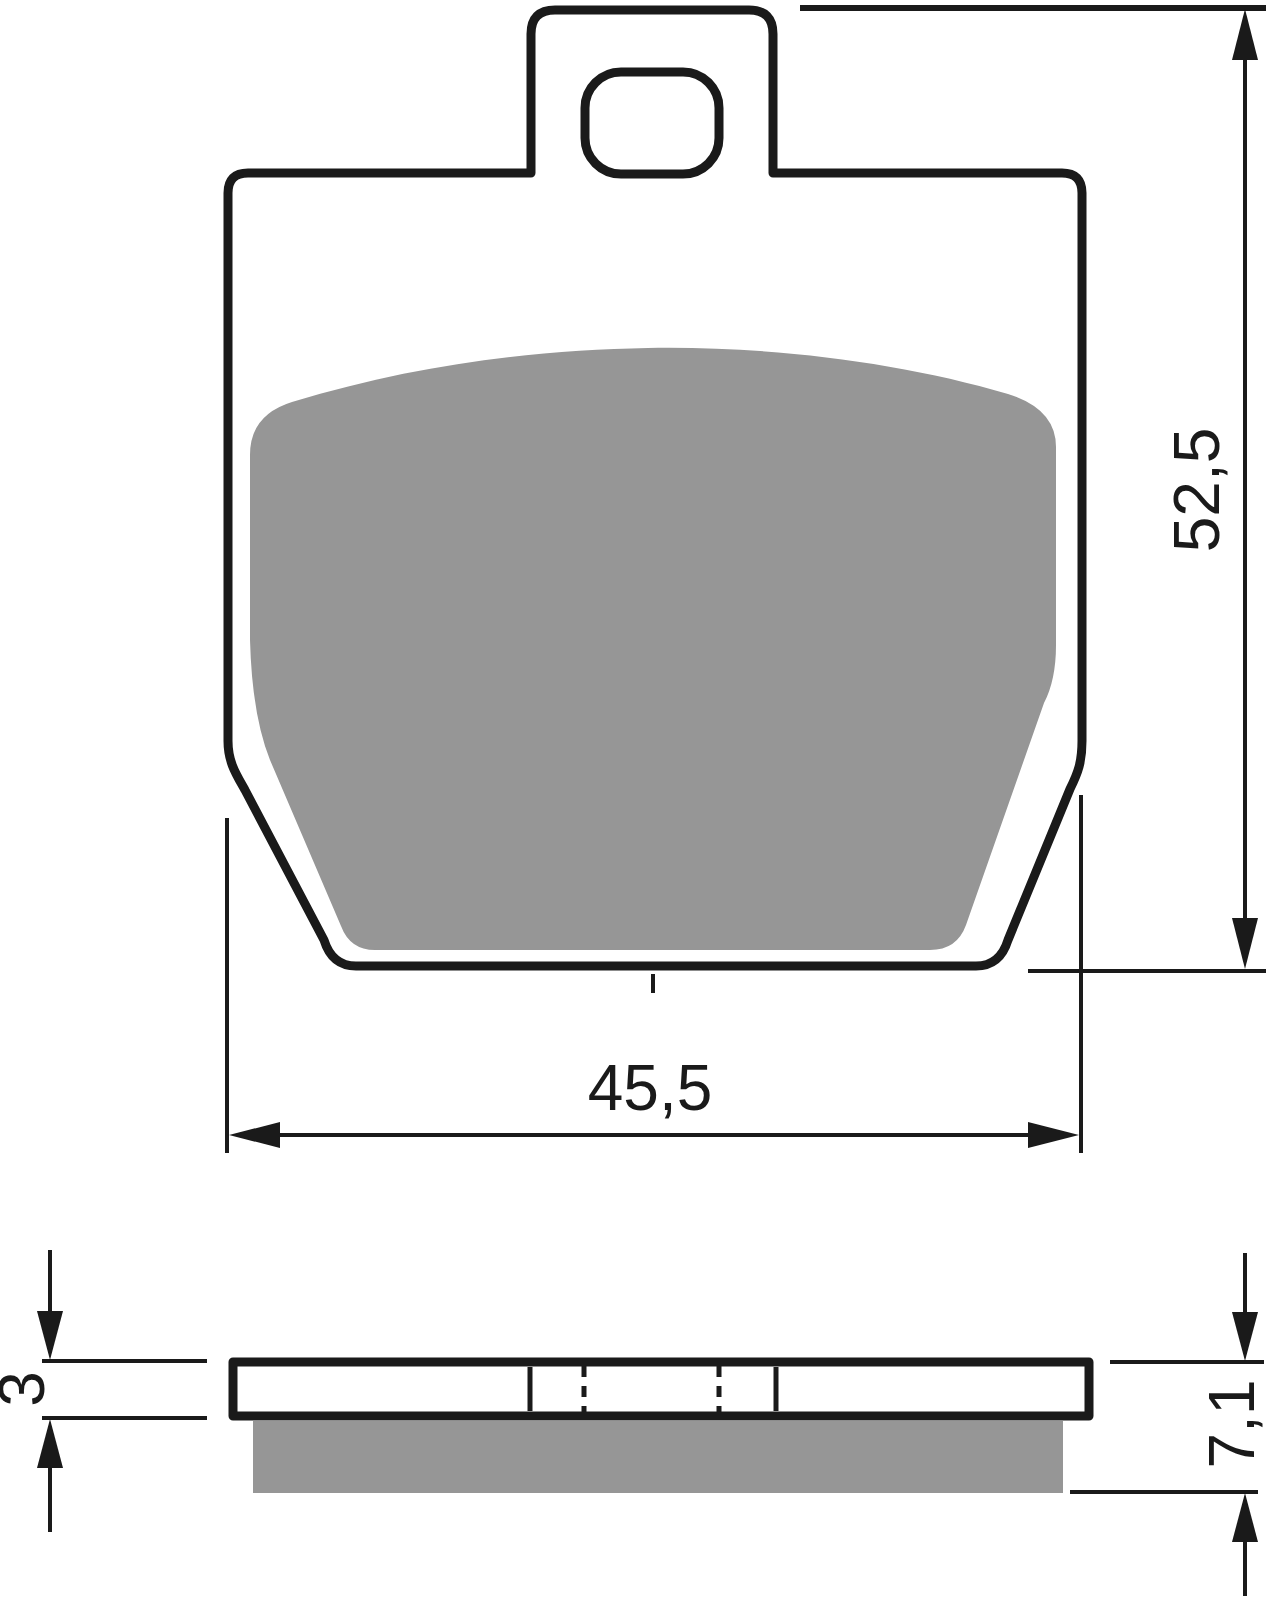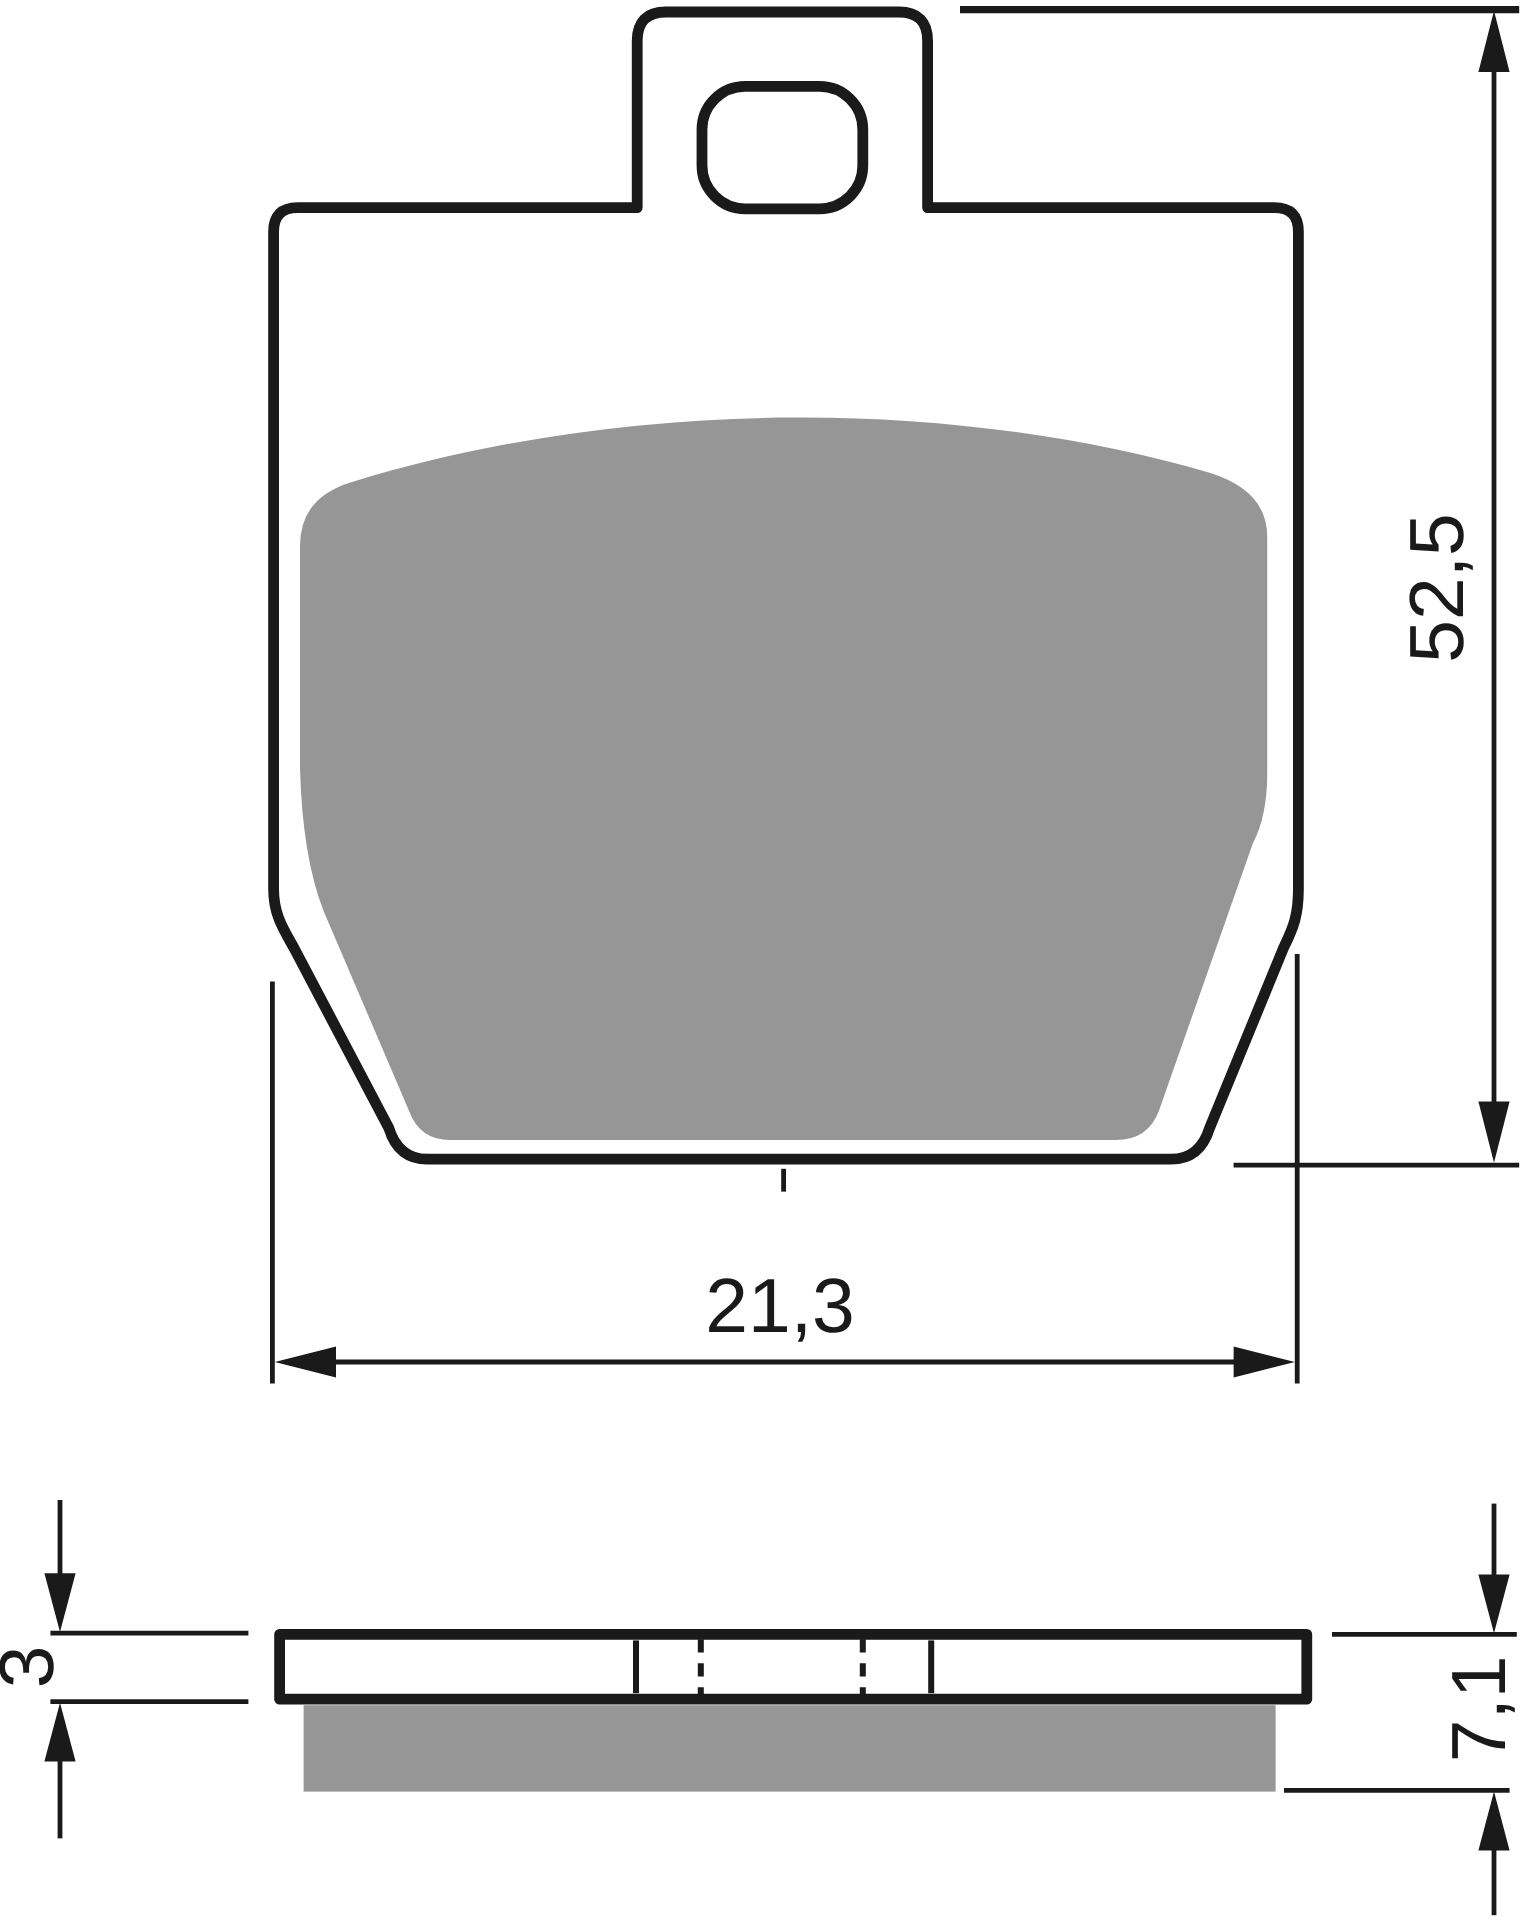--- a/index.html
+++ b/index.html
@@ -124,19 +124,19 @@
       <line class="thin" x1="1070" y1="1492" x2="1258" y2="1492"></line>
       <line class="thin" x1="1245" y1="1253" x2="1245" y2="1317"></line>
       <polygon class="arrow" points="1245,1361 1232,1312 1258,1312"></polygon>
       <line class="thin" x1="1245" y1="1537" x2="1245" y2="1596"></line>
       <polygon class="arrow" points="1245,1493 1232,1542 1258,1542"></polygon>
     </g>
   </svg>
 
   <div class="dim-label vertical" style="left:1197px;top:490px;">52,5</div>
 
-  <div class="dim-label" style="left:650px;top:1088px;">21,3</div>
+  <div class="dim-label" style="left:650px;top:1088px;">45,5</div>
 
   <div class="dim-label vertical" style="left:22px;top:1389px;">3</div>
 
   <div class="dim-label vertical" style="left:1232px;top:1424px;">7,1</div>
 
 </div>
 
 </body></html>

